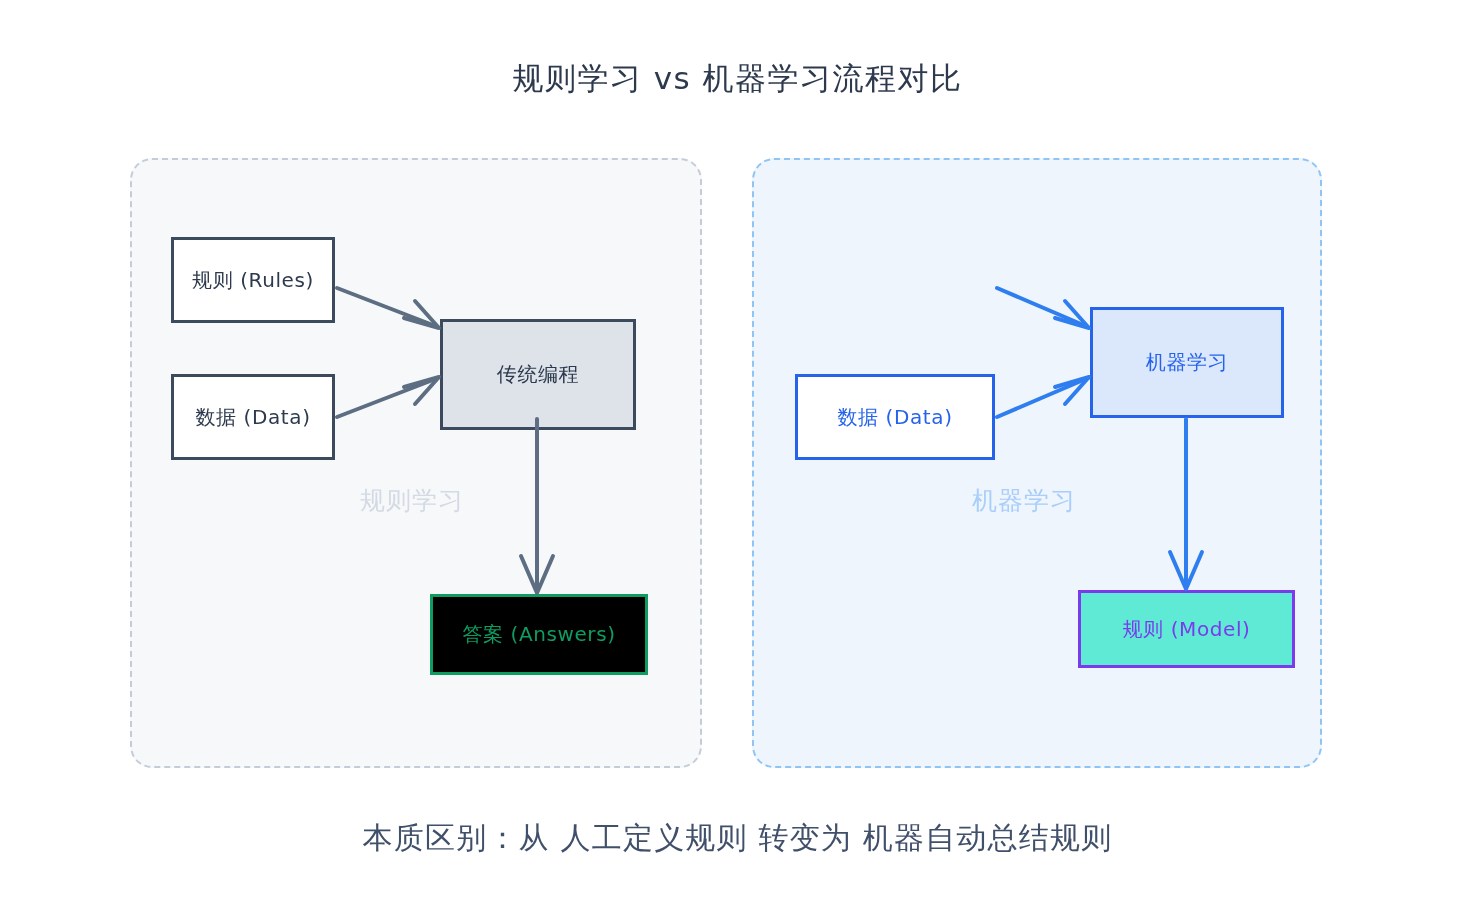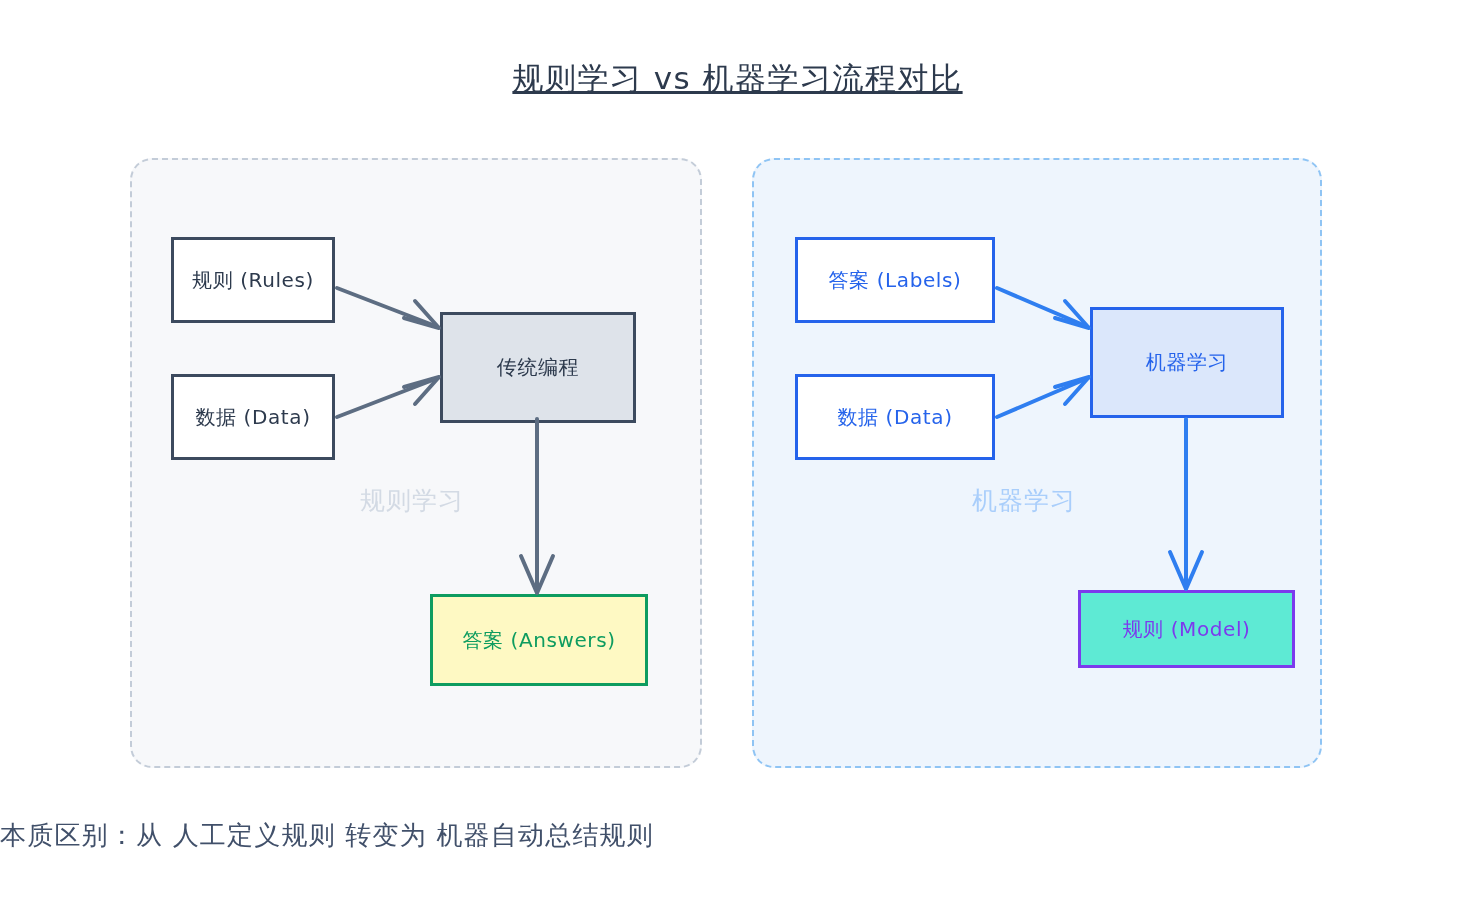--- a/index.html
+++ b/index.html
@@ -27,21 +27,20 @@
     position: absolute;
     left: 0;
     top: 58px;
     width: 1475px;
     text-align: center;
     font-size: 31px;
     font-weight: 500;
     letter-spacing: 1.5px;
     color: #2d3a4d;
     font-family: "DejaVu Sans", sans-serif;
-    text-decoration: underline;
   }
 
   
   .panel {
     position: absolute;
     border-style: dashed;
     border-width: 2.5px;
     border-radius: 22px;
     box-sizing: border-box;
   }
@@ -95,26 +94,26 @@
   }
   .node-rules {
     left: 171px; top: 237px; width: 164px; height: 86px;
     background: #ffffff; border-color: #3c4a5e; color: #2d3a4d;
   }
   .node-data-left {
     left: 171px; top: 374px; width: 164px; height: 86px;
     background: #ffffff; border-color: #3c4a5e; color: #2d3a4d;
   }
   .node-traditional {
-    left: 440px; top: 312px; width: 196px; height: 111px;
+    left: 440px; top: 319px; width: 196px; height: 111px;
     background: #dee3ea; border-color: #3c4a5e; color: #2d3a4d; text-align: center;
   }
   .node-answers {
-    left: 430px; top: 594px; width: 218px; height: 92px;
-    background: #fef9c3; border-color: #0e9c60; color: #0e9c60; text-align: center;
+    left: 430px; top: 594px; width: 218px; height: 81px;
+    background: #000000; border-color: #0e9c60; color: #0e9c60; text-align: center;
   }
   .node-labels {
     left: 795px; top: 237px; width: 200px; height: 86px;
     background: #ffffff; border-color: #2563eb; color: #2563eb;
   }
   .node-data-right {
     left: 795px; top: 374px; width: 200px; height: 86px;
     background: #ffffff; border-color: #2563eb; color: #2563eb;
   }
   .node-ml {
@@ -134,22 +133,22 @@
     height: 908px;
     pointer-events: none;
   }
 
   
   .caption {
     position: absolute;
     left: 0;
     top: 818px;
     width: 1475px;
-    text-align: left;
-    font-size: 26px;
+    text-align: center;
+    font-size: 30px;
     color: #41506a;
     letter-spacing: 1.2px;
     font-family: "DejaVu Sans", sans-serif;
   }
 </style>
 </head>
 <body>
 
 <div id="stage">
 
@@ -170,23 +169,20 @@
     <span>传统编程</span>
   </div>
 
   <div class="node node-answers">
     <span>答案 (Answers)</span>
   </div>
 
   <div class="panel panel-right"></div>
   <div class="panel-label panel-label-right">机器学习</div>
 
-  <div class="node node-labels">
-    <span>答案 (Labels)</span>
-  </div>
 
   <div class="node node-data-right">
     <span>数据 (Data)</span>
   </div>
 
   <div class="node node-ml">
     <span>机器学习</span>
   </div>
 
   <div class="node node-model">

